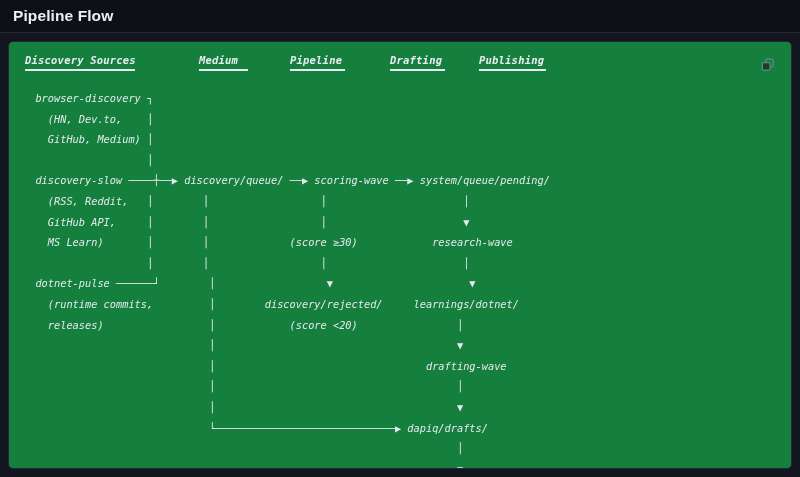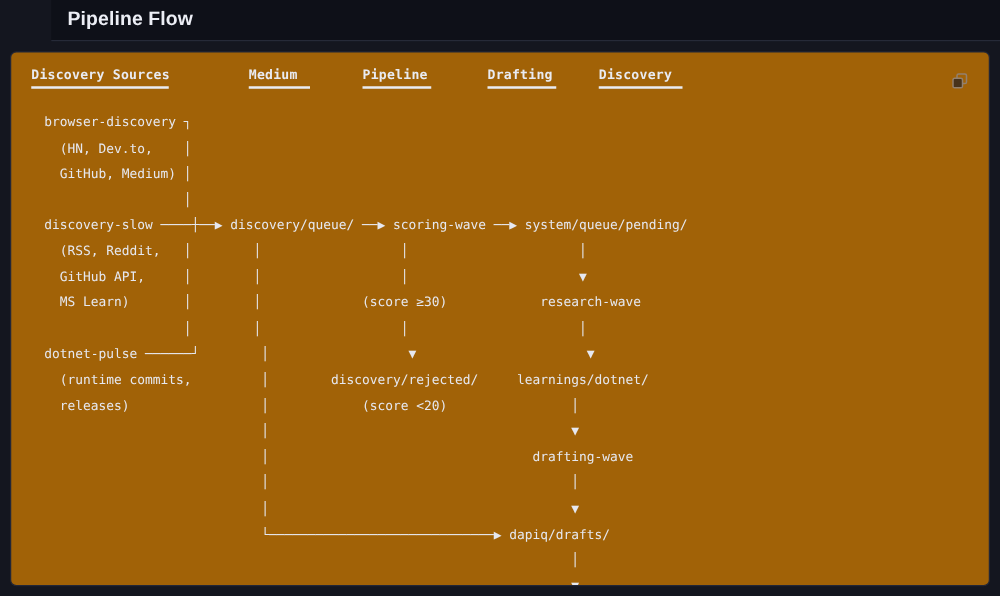--- a/index.html
+++ b/index.html
@@ -2,21 +2,21 @@
 <html><head>
 <meta charset="utf-8">
 <style>
   * { margin:0; padding:0; box-sizing:border-box; }
   html, body {
     width:800px; height:477px;
     background:#14161f;
     font-family:"Liberation Sans", sans-serif;
     overflow:hidden;
   }
-  #app { width:800px; height:477px; position:relative; background:#14161f;padding-left:41px; }
+  #app { width:800px; height:477px; position:relative; background:#14161f; }
 
   
   .titlebar {
     height:33px;
     background:#0e1018;
     border-bottom:1px solid #262a38;
     display:flex; align-items:center;
     padding-left:13px;
   }
   .titlebar .title {
@@ -24,24 +24,25 @@
     font-weight:700;
     color:#eceef5;
     letter-spacing:.1px;
   }
 
   
   .panel {
     position:absolute;
     left:8px; top:41px;
     width:784px; height:428px;
-    background:#a16207;
+    background:#15803d;
     border:1px solid #222636;
     border-radius:5px;
     overflow:hidden;
+    font-style:italic;
   }
 
   .copy-btn {
     position:absolute;
     right:12px; top:12px;
     width:22px; height:22px;
     display:flex; align-items:center; justify-content:center;
     cursor:pointer;
     opacity:.65;
   }
@@ -102,19 +103,19 @@
         <rect x="4.6" y="1.2" width="7.6" height="7.6" rx="1.3"></rect>
         <rect x="1.4" y="4.6" width="7.6" height="7.6" rx="1.3" fill="#191b26"></rect>
       </svg>
     </div>
 
     <div class="headers">
       <div class="col-head" style="left:16px;width:110px;">Discovery Sources</div>
       <div class="col-head" style="left:190px;width:49px;">Medium</div>
       <div class="col-head" style="left:281px;width:55px;">Pipeline</div>
       <div class="col-head" style="left:381px;width:55px;">Drafting</div>
-      <div class="col-head" style="left:470px;width:67px;">Discovery</div>
+      <div class="col-head" style="left:470px;width:67px;">Publishing</div>
     </div>
 
     <div class="ascii" id="ascii-canvas"><div class="row">  browser-discovery ┐</div><div class="row">    (HN, Dev.to,    │</div><div class="row">    GitHub, Medium) │</div><div class="row">                    │</div><div class="row">  discovery-slow ────┼──▶ discovery/queue/ ──▶ scoring-wave ──▶ system/queue/pending/</div><div class="row">    (RSS, Reddit,   │        │                  │                      │</div><div class="row">    GitHub API,     │        │                  │                      ▼</div><div class="row">    MS Learn)       │        │             (score ≥30)            research-wave</div><div class="row">                    │        │                  │                      │</div><div class="row">  dotnet-pulse ──────┘        │                  ▼                      ▼</div><div class="row">    (runtime commits,         │        discovery/rejected/     learnings/dotnet/</div><div class="row">    releases)                 │            (score &lt;20)                │</div><div class="row">                              │                                       ▼</div><div class="row">                              │                                  drafting-wave</div><div class="row">                              │                                       │</div><div class="row">                              │                                       ▼</div><div class="row">                              └─────────────────────────────▶ dapiq/drafts/</div><div class="row">                                                                      │</div><div class="row">                                                                      ▼</div></div>
 
   </div>
 </div>
 
 </body></html>

